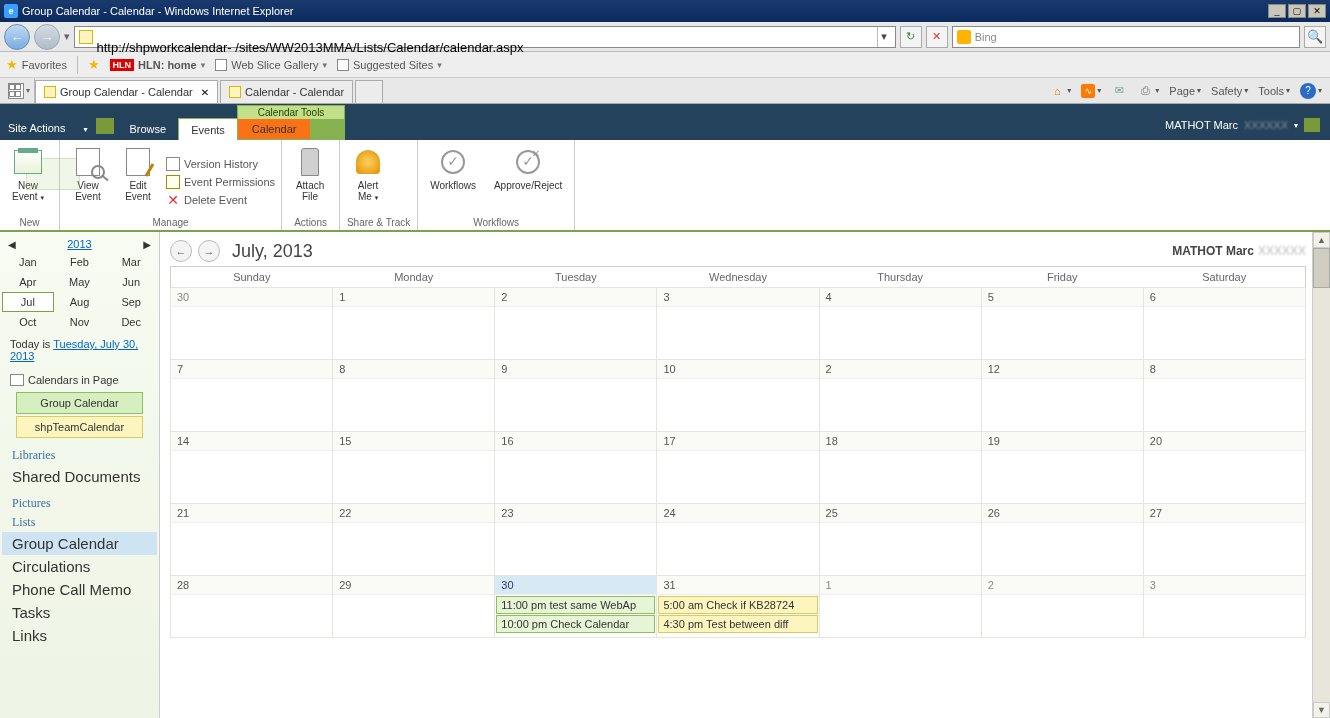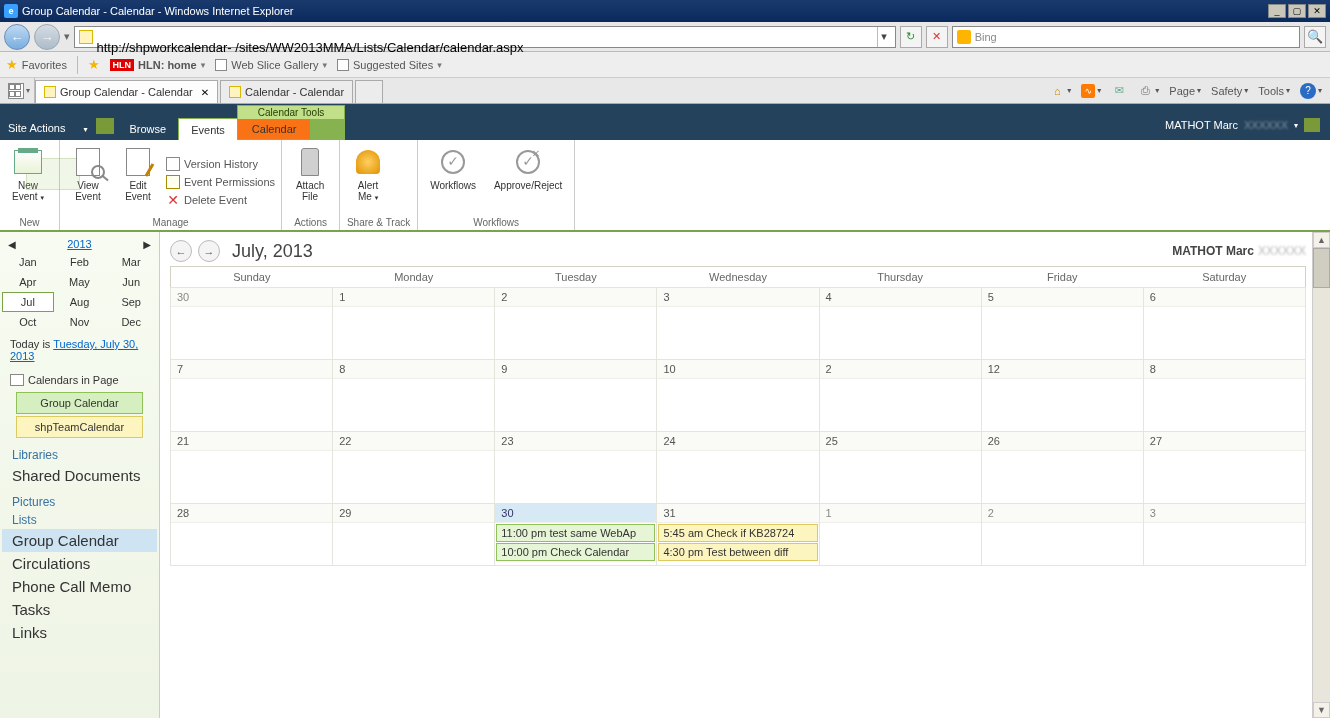--- a/index.html
+++ b/index.html
@@ -96,21 +96,21 @@
 .month-grid { display:grid; grid-template-columns:repeat(3,1fr); font-size:11px; }
 .month-grid div { text-align:center; padding:3px 0; color:#333; border:1px solid transparent; }
 .month-grid .sel { background:#fff; border:1px solid #7aa34a; }
 .today-line { padding:6px 8px; font-size:11px; }
 .today-line a { color:#0066cc; }
 .civ { padding:6px 8px 4px 8px; display:flex; align-items:center; gap:4px; }
 .civ-ico { width:14px; height:12px; background:#fff; border:1px solid #888; }
 .cal-badge { margin:2px 14px; padding:4px 10px; text-align:center; font-size:11px; border:1px solid; }
 .cb-green { background:#d5efc1; border-color:#8fc05a; }
 .cb-yellow { background:#fdf5c0; border-color:#ddca5e; }
-.nav-sec { padding:8px 10px 2px 10px; color:#3873a3; font-size:12px; }
+.nav-sec { padding:8px 10px 2px 10px; color:#3873a3; font-size:12px;font-family:Liberation Serif, serif; }
 .nav-link { padding:3px 10px; color:#333; font-size:15px; }
 .nav-link.sel { background:#cfe4f3; }
 .content { flex:1; display:flex; position:relative; background:#fff; }
 .content-inner { flex:1; padding:4px 6px 0 10px; overflow:hidden; }
 .cal-hdr { display:flex; align-items:center; gap:6px; padding:4px 0; }
 .circ-nav { width:22px; height:22px; border:1px solid #bbb; border-radius:11px; display:flex; align-items:center; justify-content:center; color:#555; background:#f4f4f4; }
 .month-title { font-size:18px; color:#444; margin-left:6px; }
 .user-right { margin-left:auto; font-size:12px; color:#444; display:flex; align-items:center; gap:4px; }
 .user-right .blur { color:rgba(0,0,0,0.3); filter:blur(1px);}
 .cal-grid { border:1px solid #d4d0c4; width:100%; border-collapse:collapse; table-layout:fixed; }
@@ -465,20 +465,43 @@
               </td>
               <td>
                 <div class="daynum in">12</div>
               </td>
               <td>
                 <div class="daynum in">8</div>
               </td>
             </tr>
             <tr>
               <td>
+                <div class="daynum in">14</div>
+              </td>
+              <td>
+                <div class="daynum in">15</div>
+              </td>
+              <td>
+                <div class="daynum in">16</div>
+              </td>
+              <td>
+                <div class="daynum in">17</div>
+              </td>
+              <td>
+                <div class="daynum in">18</div>
+              </td>
+              <td>
+                <div class="daynum in">19</div>
+              </td>
+              <td>
+                <div class="daynum in">20</div>
+              </td>
+            </tr>
+            <tr>
+              <td>
                 <div class="daynum in">21</div>
               </td>
               <td>
                 <div class="daynum in">22</div>
               </td>
               <td>
                 <div class="daynum in">23</div>
               </td>
               <td>
                 <div class="daynum in">24</div>
@@ -500,21 +523,21 @@
               <td class="last">
                 <div class="daynum in">29</div>
               </td>
               <td class="last">
                 <div class="daynum in today">30</div>
                 <div class="evt g">11:00 pm test same WebAp</div>
                 <div class="evt g">10:00 pm Check Calendar</div>
               </td>
               <td class="last">
                 <div class="daynum in">31</div>
-                <div class="evt y">5:45 am Check if KB28724</div>
+                <div class="evt y">5:00 am Check if KB28724</div>
                 <div class="evt y">4:30 pm Test between diff</div>
               </td>
               <td class="last">
                 <div class="daynum">1</div>
               </td>
               <td class="last">
                 <div class="daynum">2</div>
               </td>
               <td class="last">
                 <div class="daynum">3</div>

